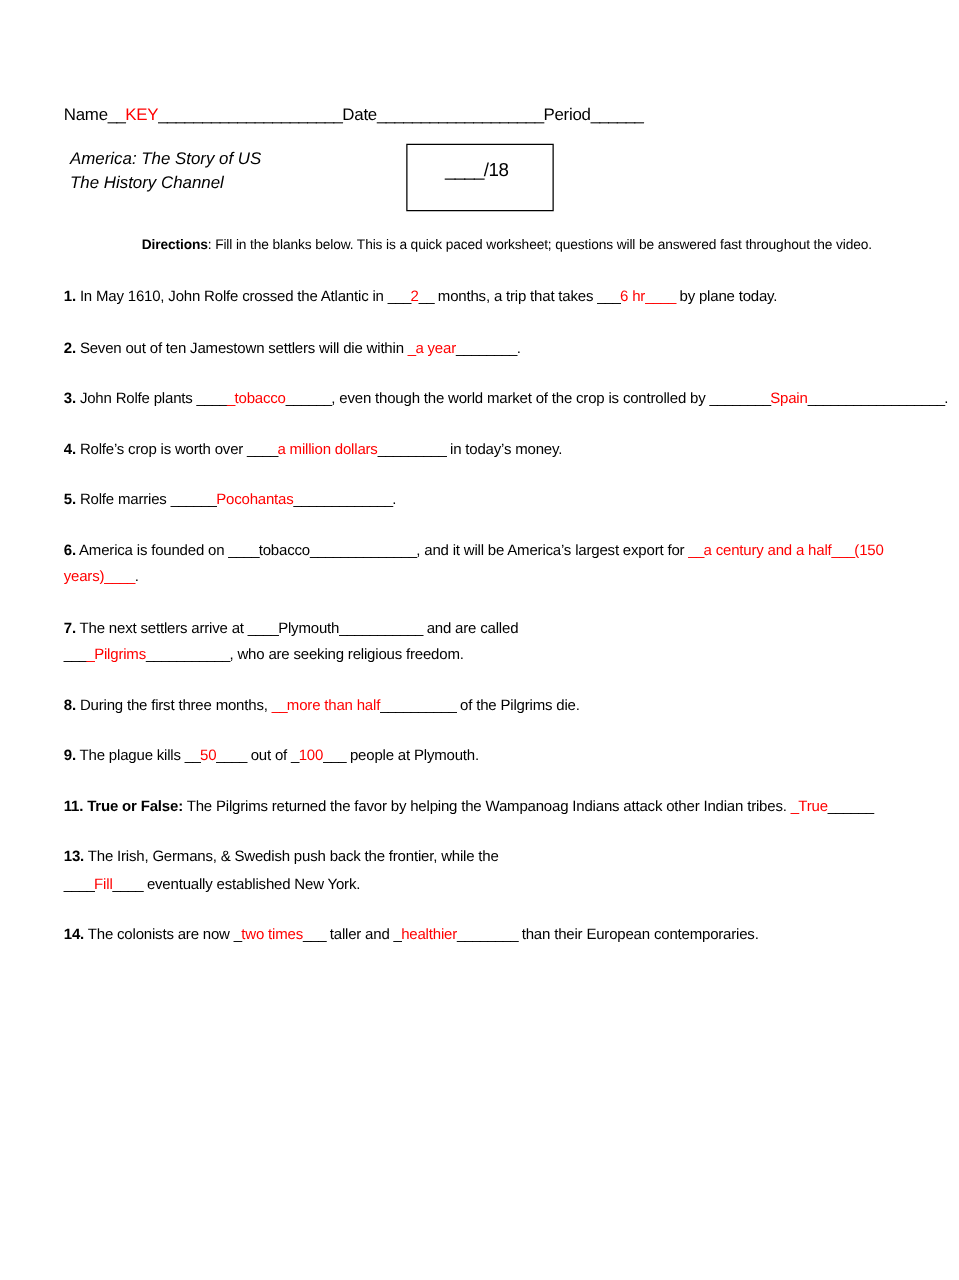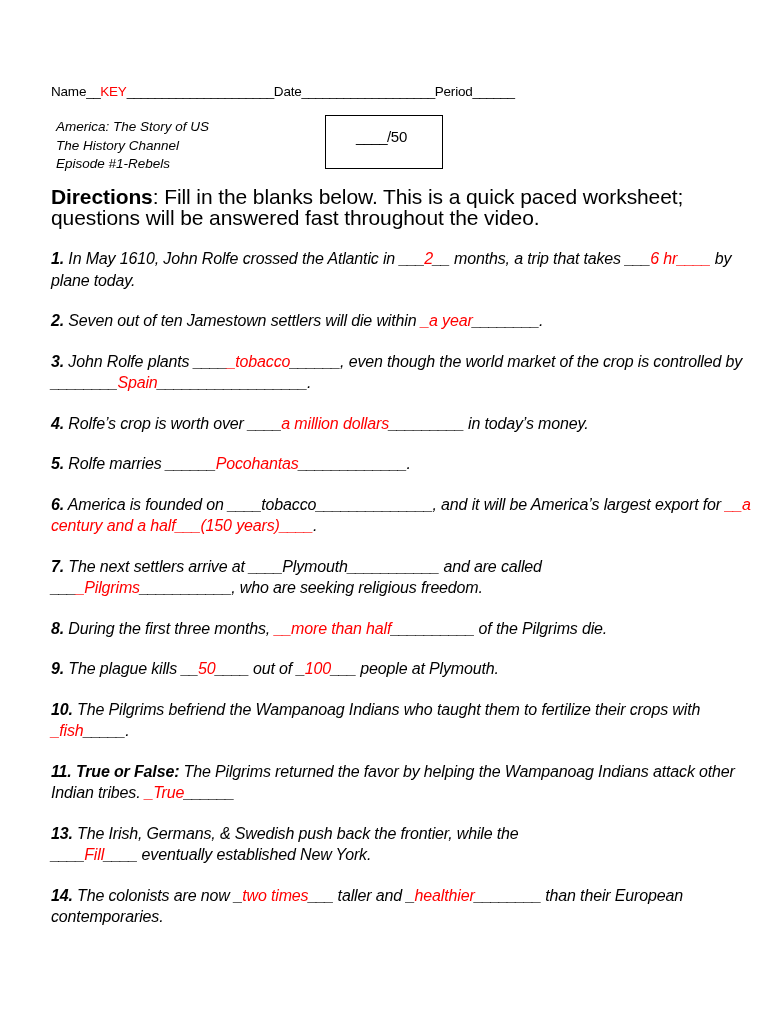--- a/index.html
+++ b/index.html
@@ -57,73 +57,71 @@
     box-sizing: border-box;
   }
   .scorebox .inner {
     font-size: 15px;
     padding: 12px 0 0 30px;
     letter-spacing: -0.3px;
   }
 
   
   .directions {
-    font-size: 21px;
+    font-size: 11px;
     line-height: 21px;
     margin-top: 2px;
     margin-bottom: 20px;
     letter-spacing: -0.1px;
+    text-align: center;
   }
   .directions b { font-weight: 700; }
 
   
   .q {
-    font-size: 16px;
+    font-size: 12px;
     line-height: 21.5px;
     margin-bottom: 19px;
     letter-spacing: -0.15px;
-    font-style: italic;
   }
   .q .num { font-weight: 700; }
   .q .bold { font-weight: 700; }
   .ans { color: #ff0000; }
   .blk { color: #000000; }
   .u { letter-spacing: -0.6px; }
 </style>
 </head>
 <body>
 
 <div class="page">
 
   <div class="idline">
     <span>Name</span><span class="rule">__</span><span class="ans">KEY</span><span class="rule">_____________________</span><span>Date</span><span class="rule">___________________</span><span>Period</span><span class="rule">______</span>
   </div>
 
   <div class="srcrow">
     <div class="source">
       <div>America: The Story of US</div>
       <div>The History Channel</div>
-      <div>Episode #1-Rebels</div>
     </div>
     <div class="scorebox">
-      <div class="inner"><span class="u">____</span><span>/50</span></div>
+      <div class="inner"><span class="u">____</span><span>/18</span></div>
     </div>
   </div>
 
   <div class="directions"><b>Directions</b><span>: Fill in the blanks below. This is a quick paced worksheet; questions will be answered fast throughout the video.</span></div>
 
   <div id="questions">
       <div class="q"><span class="num">1.</span><span class="blk"> In May 1610, John Rolfe crossed the Atlantic in </span><span class="blk u">___</span><span class="ans">2</span><span class="blk u">__</span><span class="blk"> months, a trip that takes </span><span class="blk u">___</span><span class="ans">6 hr</span><span class="ans u">____</span><span class="blk"> by plane today.</span></div>
       <div class="q"><span class="num">2.</span><span class="blk"> Seven out of ten Jamestown settlers will die within </span><span class="ans u">_</span><span class="ans">a year</span><span class="blk u">________</span><span class="blk">.</span></div>
       <div class="q"><span class="num">3.</span><span class="blk"> John Rolfe plants </span><span class="blk u">____</span><span class="ans u">_</span><span class="ans">tobacco</span><span class="blk u">______</span><span class="blk">, even though the world market of the crop is controlled by </span><span class="blk u">________</span><span class="ans">Spain</span><span class="blk u">__________________</span><span class="blk">.</span></div>
       <div class="q"><span class="num">4.</span><span class="blk"> Rolfe’s crop is worth over </span><span class="blk u">____</span><span class="ans">a million dollars</span><span class="blk u">_________</span><span class="blk"> in today’s money.</span></div>
       <div class="q"><span class="num">5.</span><span class="blk"> Rolfe marries </span><span class="blk u">______</span><span class="ans">Pocohantas</span><span class="blk u">_____________</span><span class="blk">.</span></div>
       <div class="q"><span class="num">6.</span><span class="blk"> America is founded on </span><span class="blk u">____</span><span class="blk">tobacco</span><span class="blk u">______________</span><span class="blk">, and it will be America’s largest export for </span><span class="ans u">__</span><span class="ans">a century and a half</span><span class="ans u">___</span><span class="ans">(150 years)</span><span class="ans u">____</span><span class="blk">.</span></div>
       <div class="q"><span class="num">7.</span><span class="blk"> The next settlers arrive at </span><span class="blk u">____</span><span class="blk">Plymouth</span><span class="blk u">___________</span><span class="blk"> and are called </span><br><span class="blk u">___</span><span class="ans u">_</span><span class="ans">Pilgrims</span><span class="blk u">___________</span><span class="blk">, who are seeking religious freedom.</span></div>
       <div class="q"><span class="num">8.</span><span class="blk"> During the first three months, </span><span class="ans u">__</span><span class="ans">more than half</span><span class="blk u">__________</span><span class="blk"> of the Pilgrims die.</span></div>
       <div class="q"><span class="num">9.</span><span class="blk"> The plague kills </span><span class="blk u">__</span><span class="ans">50</span><span class="blk u">____</span><span class="blk"> out of </span><span class="blk u">_</span><span class="ans">100</span><span class="blk u">___</span><span class="blk"> people at Plymouth.</span></div>
-      <div class="q"><span class="num">10.</span><span class="blk"> The Pilgrims befriend the Wampanoag Indians who taught them to fertilize their crops with </span><span class="ans u">_</span><span class="ans">fish</span><span class="blk u">_____</span><span class="blk">.</span></div>
       <div class="q"><span class="num">11.</span><span class="bold"> True or False:</span><span class="blk"> The Pilgrims returned the favor by helping the Wampanoag Indians attack other Indian tribes. </span><span class="ans u">_</span><span class="ans">True</span><span class="blk u">______</span></div>
       <div class="q"><span class="num">13.</span><span class="blk"> The Irish, Germans, &amp; Swedish push back the frontier, while the </span><br><span class="blk u">____</span><span class="ans">Fill</span><span class="blk u">____</span><span class="blk"> eventually established New York.</span></div>
       <div class="q"><span class="num">14.</span><span class="blk"> The colonists are now </span><span class="blk u">_</span><span class="ans">two times</span><span class="blk u">___</span><span class="blk"> taller and </span><span class="blk u">_</span><span class="ans">healthier</span><span class="blk u">________</span><span class="blk"> than their European contemporaries.</span></div>
     </div>
 
 </div>
 
 </body></html>

